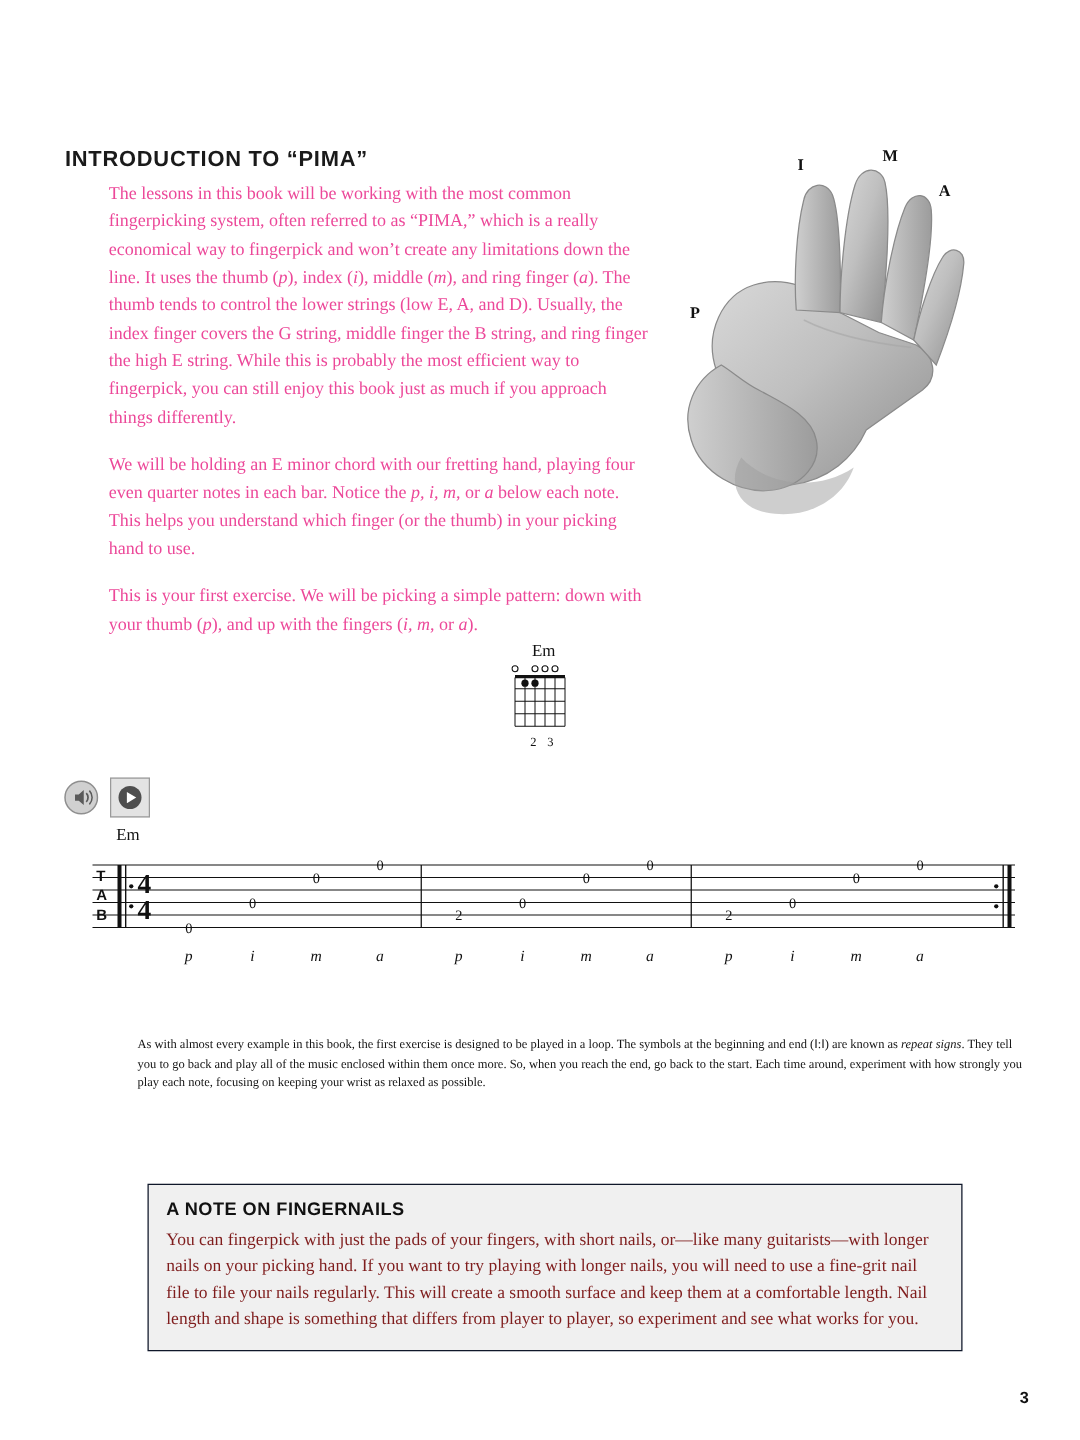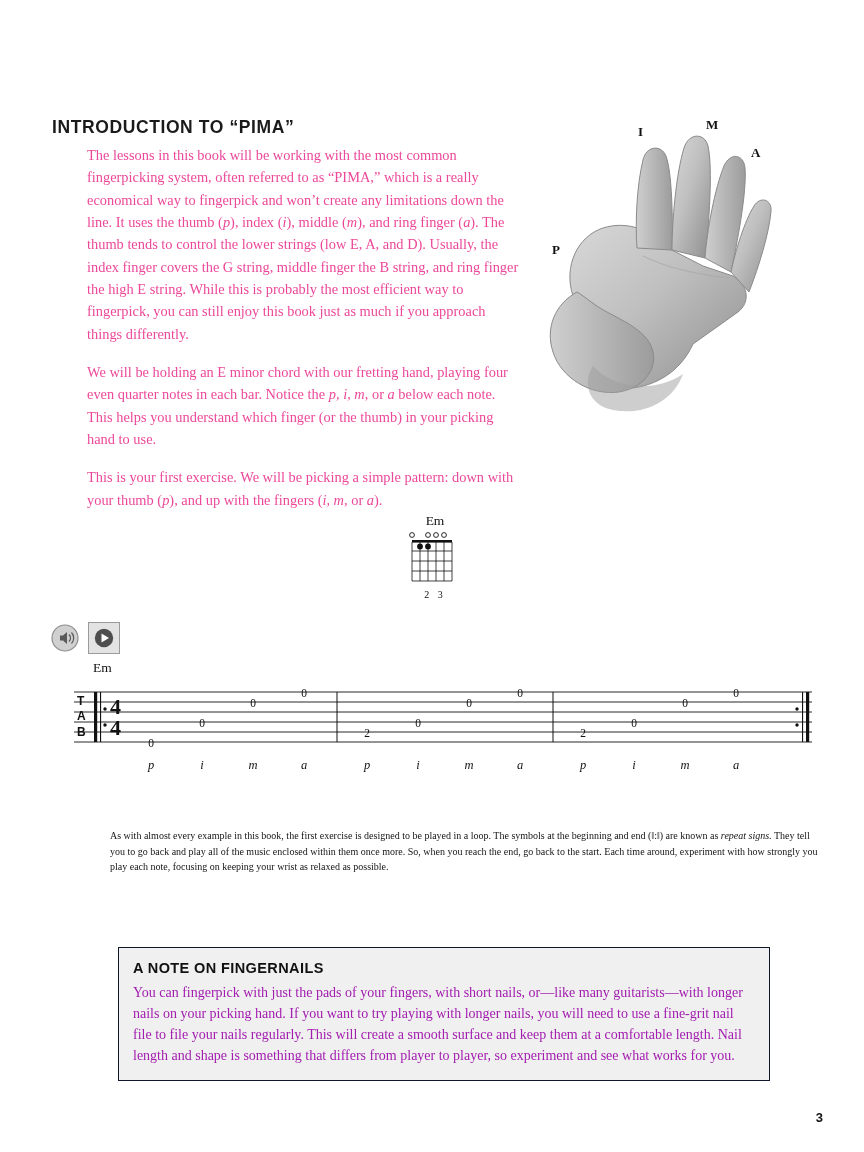--- a/index.html
+++ b/index.html
@@ -174,21 +174,21 @@
     font-family: "Liberation Sans", sans-serif;
     font-weight: bold;
     font-size: 14.5px;
     letter-spacing: 0.4px;
     color: #111;
     margin-bottom: 6px;
   }
   .note-text {
     font-size: 14px;
     line-height: 1.5;
-    color: #a21caf;
+    color: #7f1d1d;
   }
 
   
   .page-num {
     position: absolute;
     right: 41px;
     top: 1110px;
     font-family: "Liberation Sans", sans-serif;
     font-weight: bold;
     font-size: 13px;

